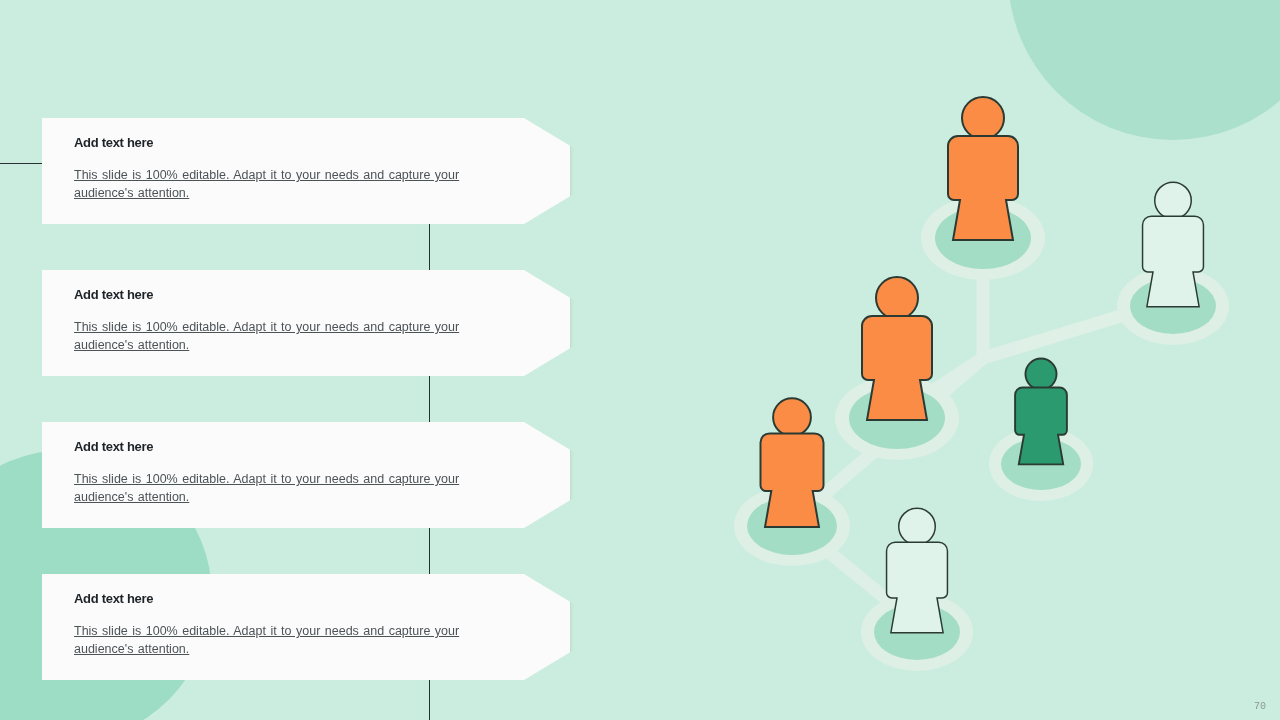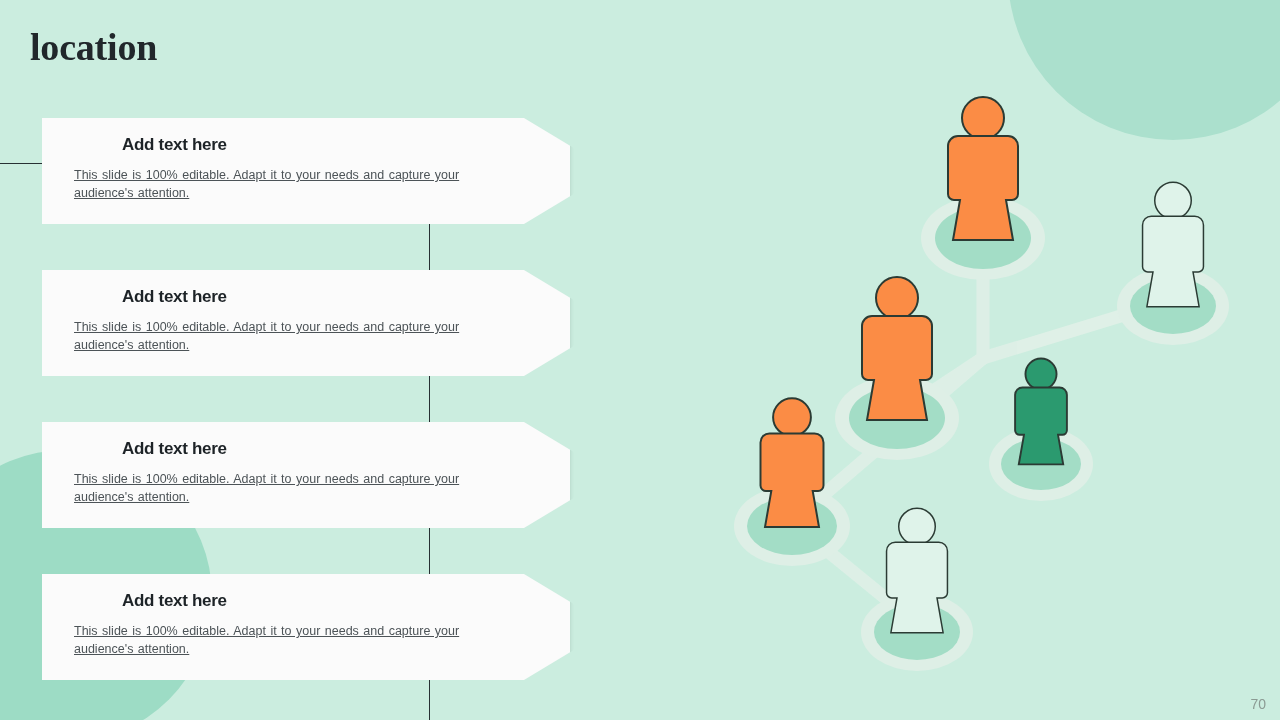--- a/index.html
+++ b/index.html
@@ -45,50 +45,48 @@
   
   .card{
     position:absolute;left:42px;width:528px;height:106px;
     background:#fbfbfb;
     filter:drop-shadow(0px 1px 2px rgba(0,0,0,0.13));
     -webkit-clip-path:polygon(0 0, 482px 0, 570px 50%, 482px 100%, 0 100%);
     clip-path:polygon(0 0, 482px 0, 570px 50%, 482px 100%, 0 100%);
   }
   .card-title{
     position:absolute;left:32px;top:17px;
-    font-size:17px;font-weight:bold;color:#1d2327;
+    font-size:13px;font-weight:bold;color:#1d2327;
     letter-spacing:-0.3px;
-    margin-left:48px;
   }
   .card-body{
     position:absolute;left:32px;top:48px;width:420px;
     font-size:12.5px;color:#4c5357;line-height:1.45;
     word-spacing:1px;
     text-decoration:underline;
   }
 
   
   #network{position:absolute;left:690px;top:60px;width:590px;height:660px;}
   #network svg{display:block;}
 
   
   #page-number{
     position:absolute;right:14px;bottom:8px;
-    font-size:14px;color:#8b9a93;
+    font-size:10px;color:#8b9a93;font-family:Liberation Mono, monospace;
   }
 </style>
 </head>
 <body>
 
 <div id="slide">
 
   <div class="blob" id="blob-tr"></div>
   <div class="blob" id="blob-bl"></div>
 
-  <div id="page-title">location</div>
 
   <div id="rail-stub"></div>
 
   <div class="vline" style="top:217px;height:53px;"></div>
   <div class="vline" style="top:369px;height:53px;"></div>
   <div class="vline" style="top:521px;height:53px;"></div>
   <div class="vline" style="top:673px;height:47px;"></div>
 
   <div class="card" style="top:118px;">
     <div class="card-title">Add text here</div>

